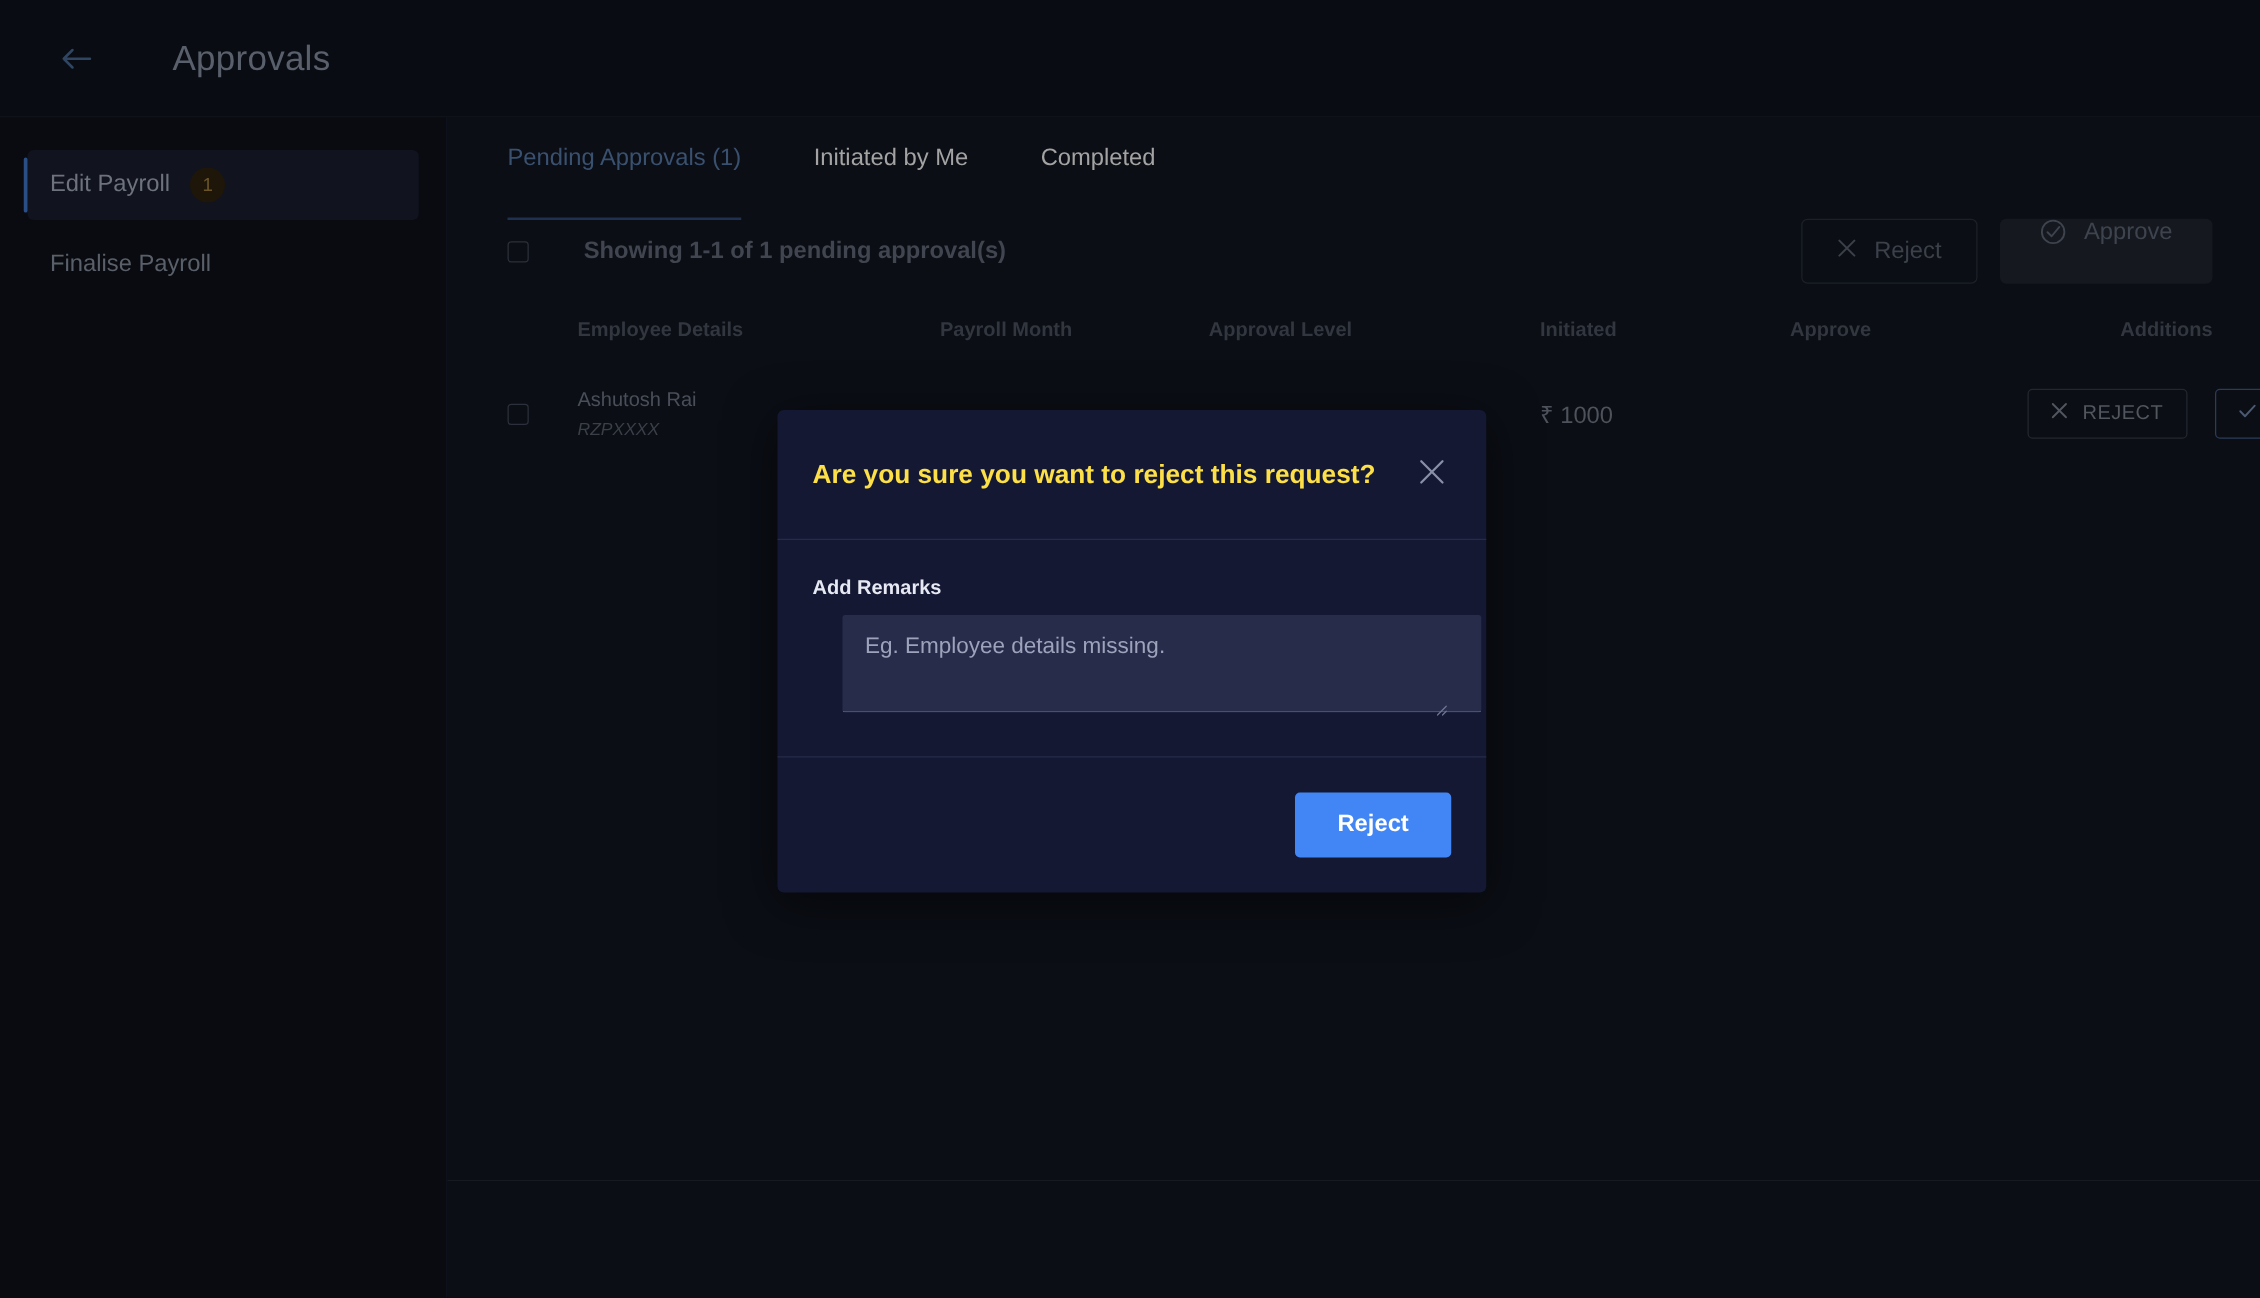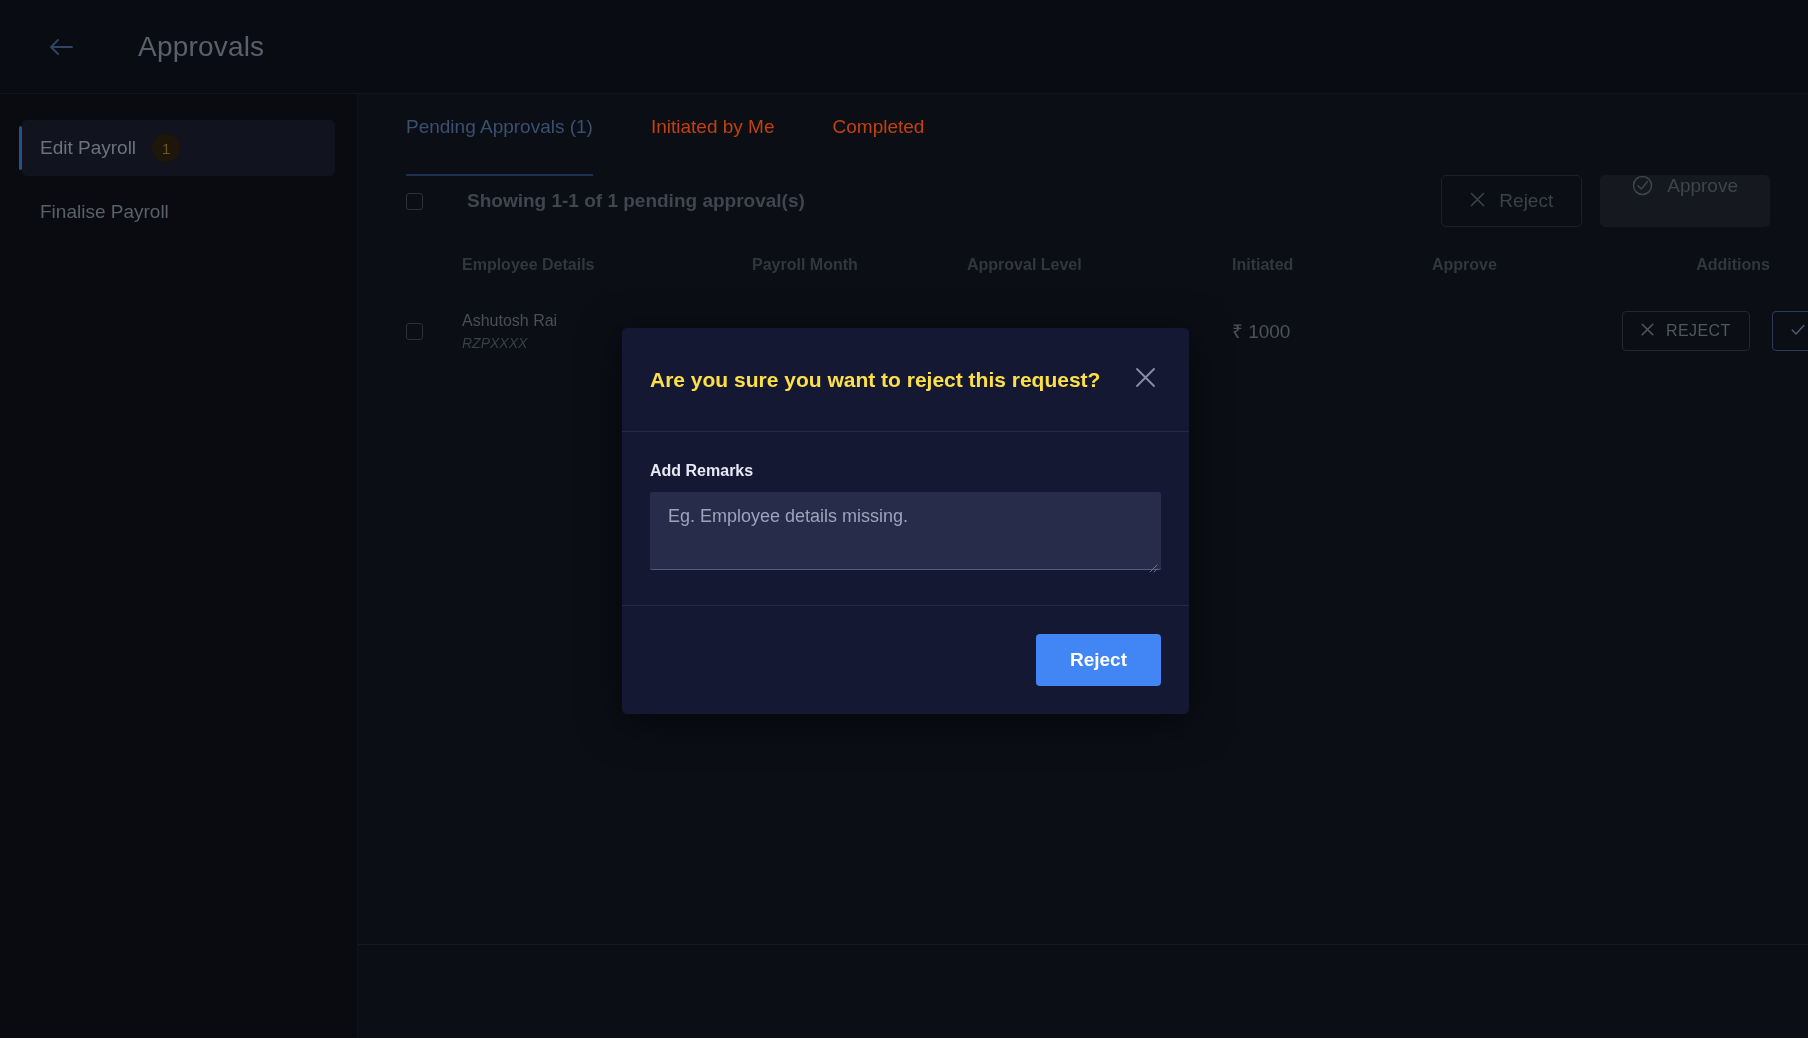--- a/index.html
+++ b/index.html
@@ -104,21 +104,21 @@
   .tabs {
     display: flex;
     align-items: flex-start;
     height: 70px;
     padding: 22px 0 0 48px;
     gap: 58px;
   }
   .tab {
     position: relative;
     font-size: 19px;
-    color: #c2410c;
+    color: #a3a3a3;
     cursor: pointer;
     padding-bottom: 38px;
   }
   .tab.active { color: #39506f; }
   .tab.active::after {
     content: "";
     position: absolute;
     left: 0; bottom: 0;
     width: 100%;
     height: 2px;
@@ -314,20 +314,21 @@
     background: #272c4a;
     border: none;
     border-bottom: 1px solid #555b7d;
     border-radius: 2px;
     padding: 14px 18px;
     font-family: "Liberation Sans", sans-serif;
     font-size: 18px;
     color: #e6e8f3;
     resize: none;
     outline: none;
+    margin-left: 24px;
   }
   .remarks-box::placeholder { color: #9ea3bb; }
   .resize-grip {
     position: absolute;
     right: 3px;
     bottom: 3px;
     width: 12px; height: 12px;
     pointer-events: none;
   }
   .modal-foot {

